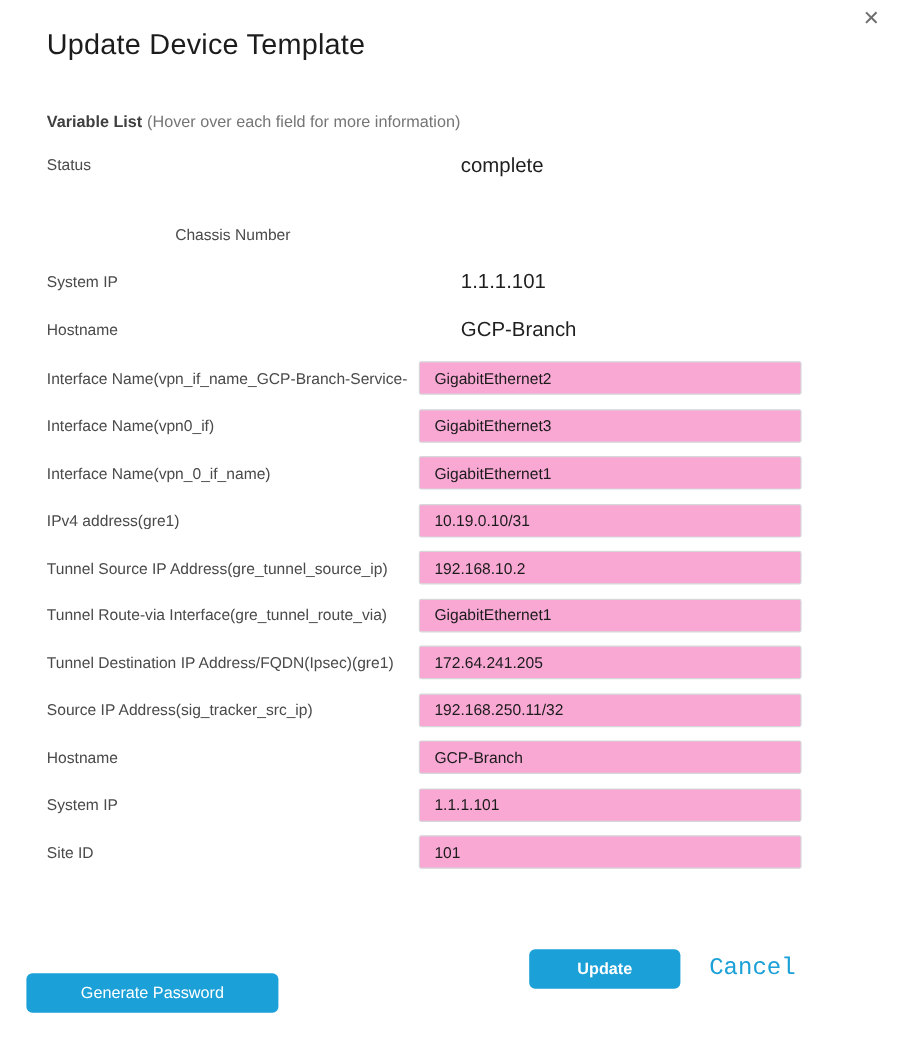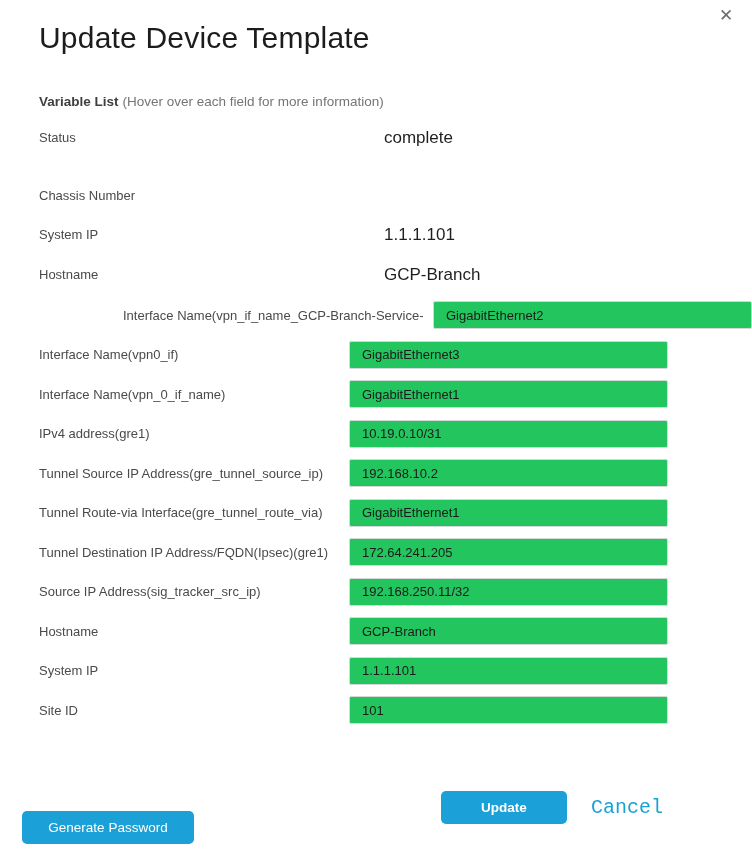--- a/index.html
+++ b/index.html
@@ -17,21 +17,21 @@
     position: absolute; top: 4px; right: 14px;
     width: 24px; height: 24px;
     font-size: 17px; font-weight: 300; color: #6e6e6e;
     background: none; border: none; cursor: pointer;
     line-height: 24px; text-align: center;
     font-family: "Liberation Sans", sans-serif;
   }
 
   .title {
     padding: 21px 0 0 39px;
-    font-size: 30px; line-height: 34px;
+    font-size: 24px; line-height: 34px;
     font-weight: 400; color: #1c1c1c;
     letter-spacing: 0.2px;
   }
 
   .section-header {
     margin: 38px 0 18px 39px;
     font-size: 13.5px; line-height: 17px;
   }
   .section-header .heading { font-weight: bold; color: #3f3f3f; }
   .section-header .hint { font-weight: 400; color: #757575; margin-left: 4px; }
@@ -43,56 +43,56 @@
   .row-static { height: 20px; line-height: 20px; gap: 22px; }
   .row-static .label {
     width: 310px; flex: 0 0 310px;
     font-size: 13px; color: #4a4a4a;
     white-space: nowrap; overflow: hidden;
   }
   .row-static .value {
     margin-left: 13px;
     font-size: 17px; color: #1f1f1f;
   }
-  .row-static.m38 { margin-top: 38px; }
+  .row-static.m38 { margin-top: 38px; text-align: center; }
   .row-static.m19 { margin-top: 19px; }
   .row-static.m20 { margin-top: 20px; }
 
   .row-input { height: 28px; margin-top: 11.5px; }
-  .row-input:first-of-type { margin-top: 16px; justify-content: flex-end; }
+  .row-input:first-of-type { margin-top: 16px; }
   .row-input .label {
     width: 310px; flex: 0 0 310px;
     font-size: 13px; color: #4a4a4a;
     white-space: nowrap; overflow: hidden;
   }
   .row-input input {
     width: 319px; height: 28px;
     border: 1px solid #d5d7d9; border-radius: 2px;
     padding: 0 12px;
     font-size: 13px; color: #1b1b1b;
     font-family: "Liberation Sans", sans-serif;
-    background: #22c55e;
+    background: #f9a8d4;
     outline: none;
   }
 
   .footer {
     margin-top: 67px;
     display: flex; align-items: center;
     height: 33px;
   }
   .btn {
     height: 33px;
     border: none; border-radius: 5px;
     background: var(--accent, #1ba0d7);
     color: #ffffff;
     font-size: 13.5px;
     font-family: "Liberation Sans", sans-serif;
     cursor: pointer;
   }
-  .btn-generate { margin-left: 22px; width: 172px; margin-top: 40px; }
+  .btn-generate { margin-left: 22px; width: 210px; margin-top: 40px; }
   .spacer { flex: 1; }
   .btn-update { width: 126px; font-weight: bold; }
   .link-cancel {
     margin-left: 24px; margin-right: 89px;
     background: none; border: none;
     color: var(--accent, #1ba0d7);
     font-size: 20px;
     font-family: Liberation Mono, monospace;
     cursor: pointer;
   }

